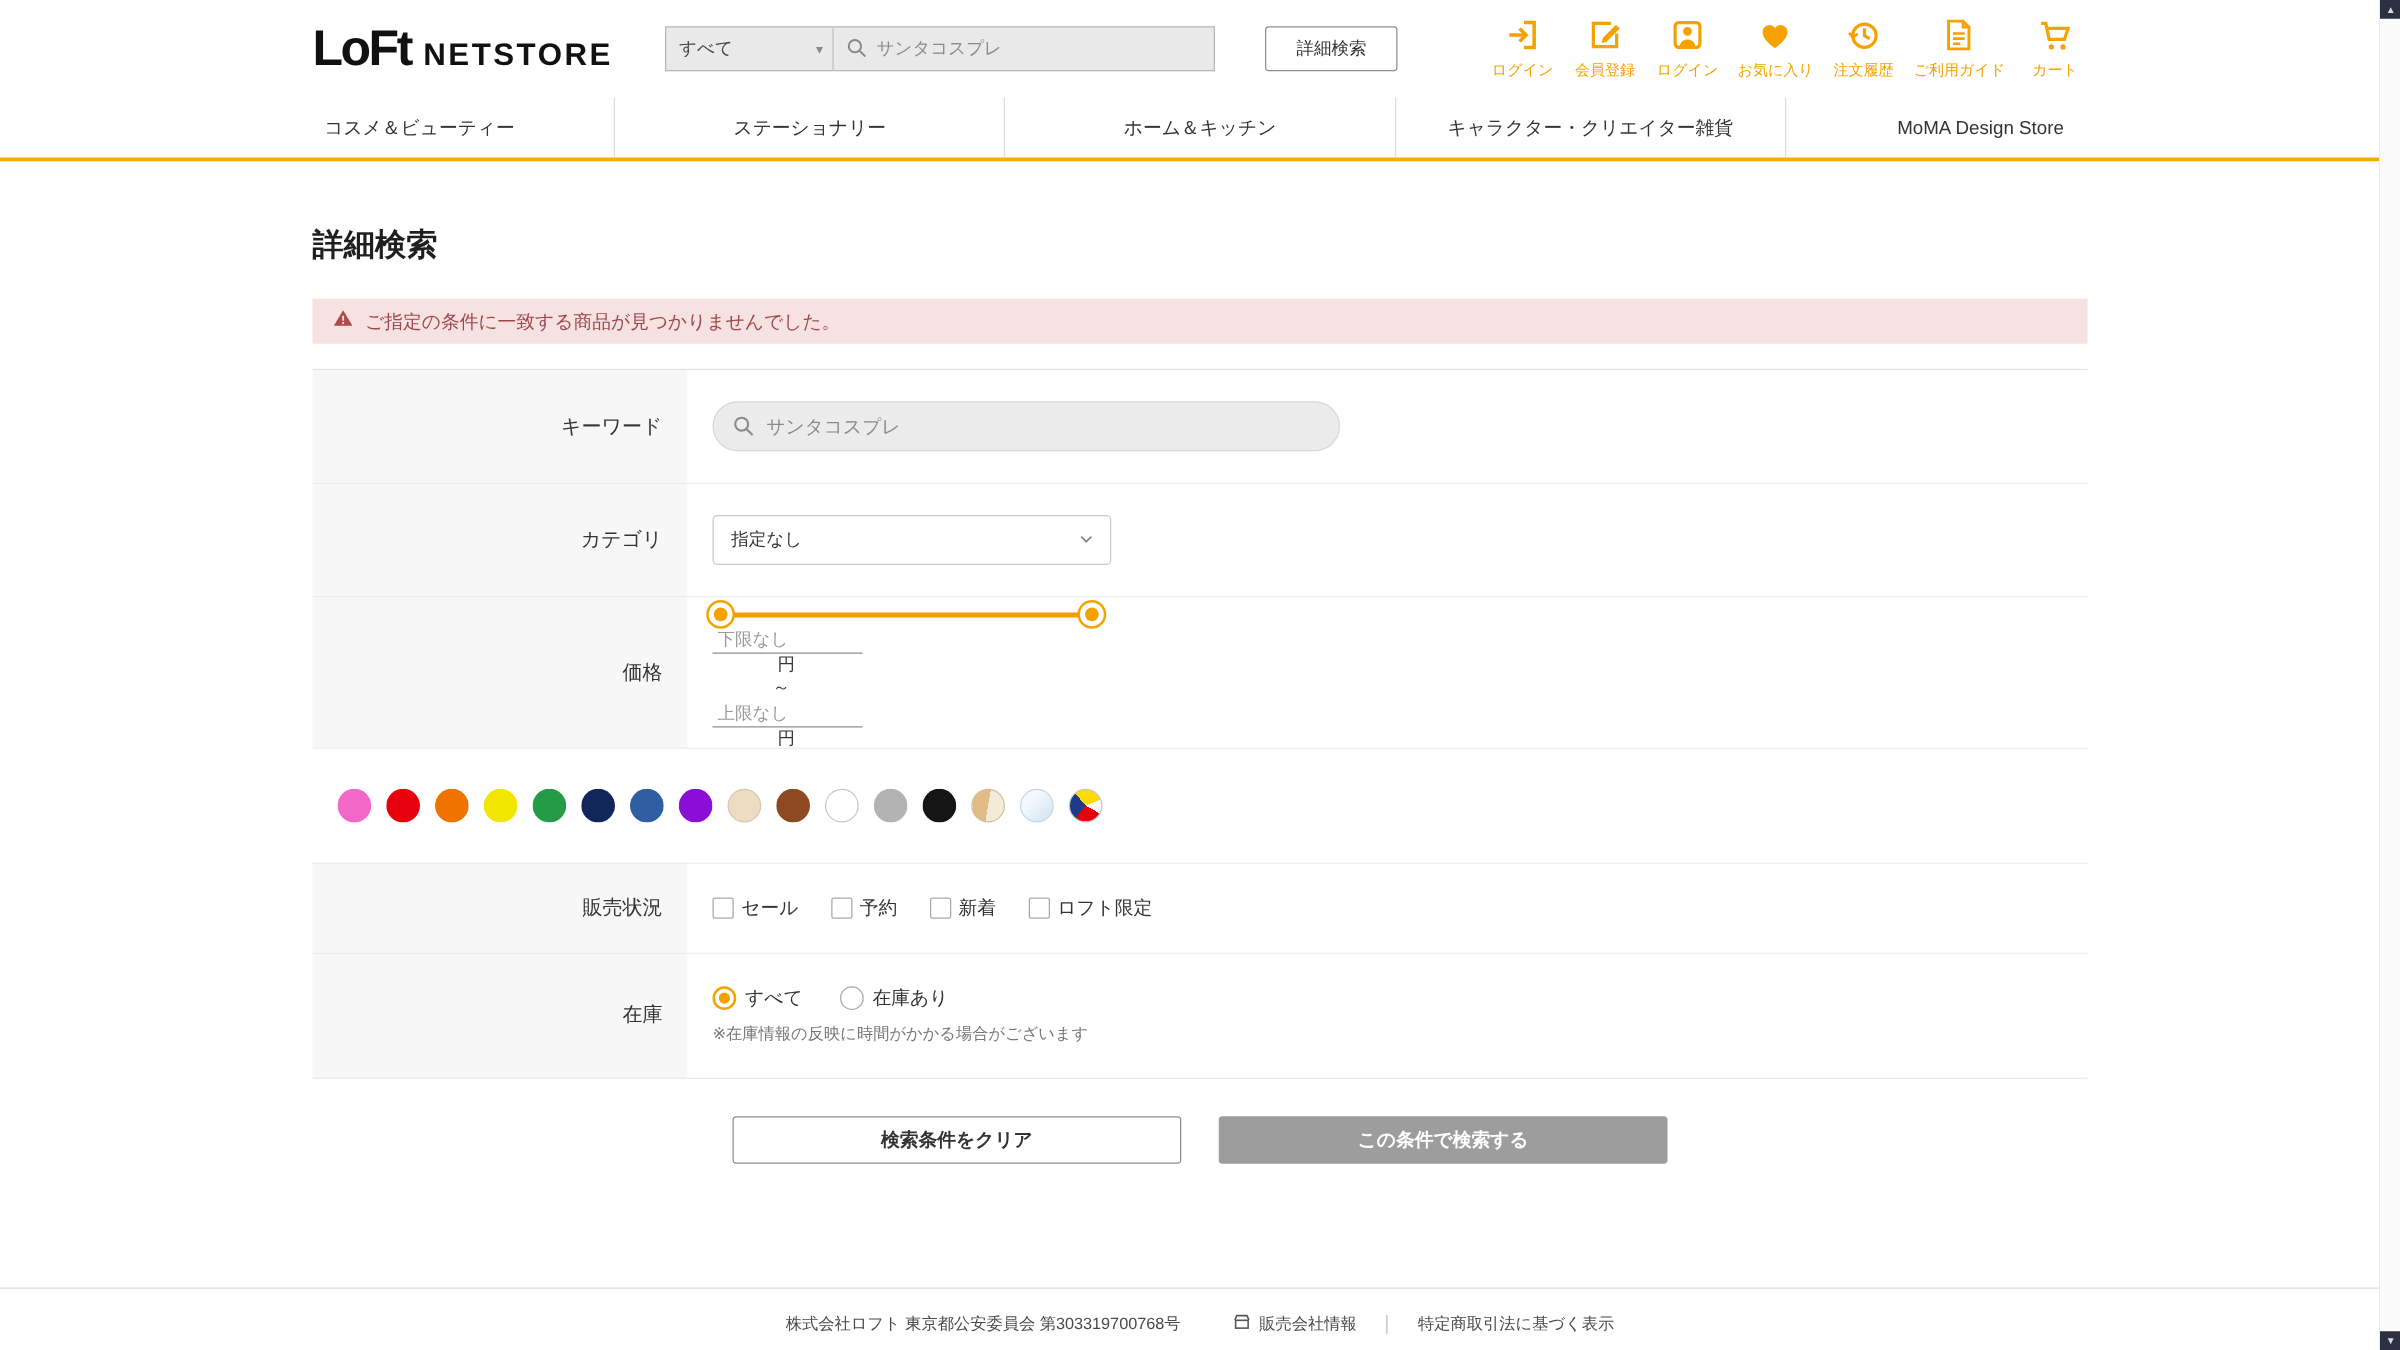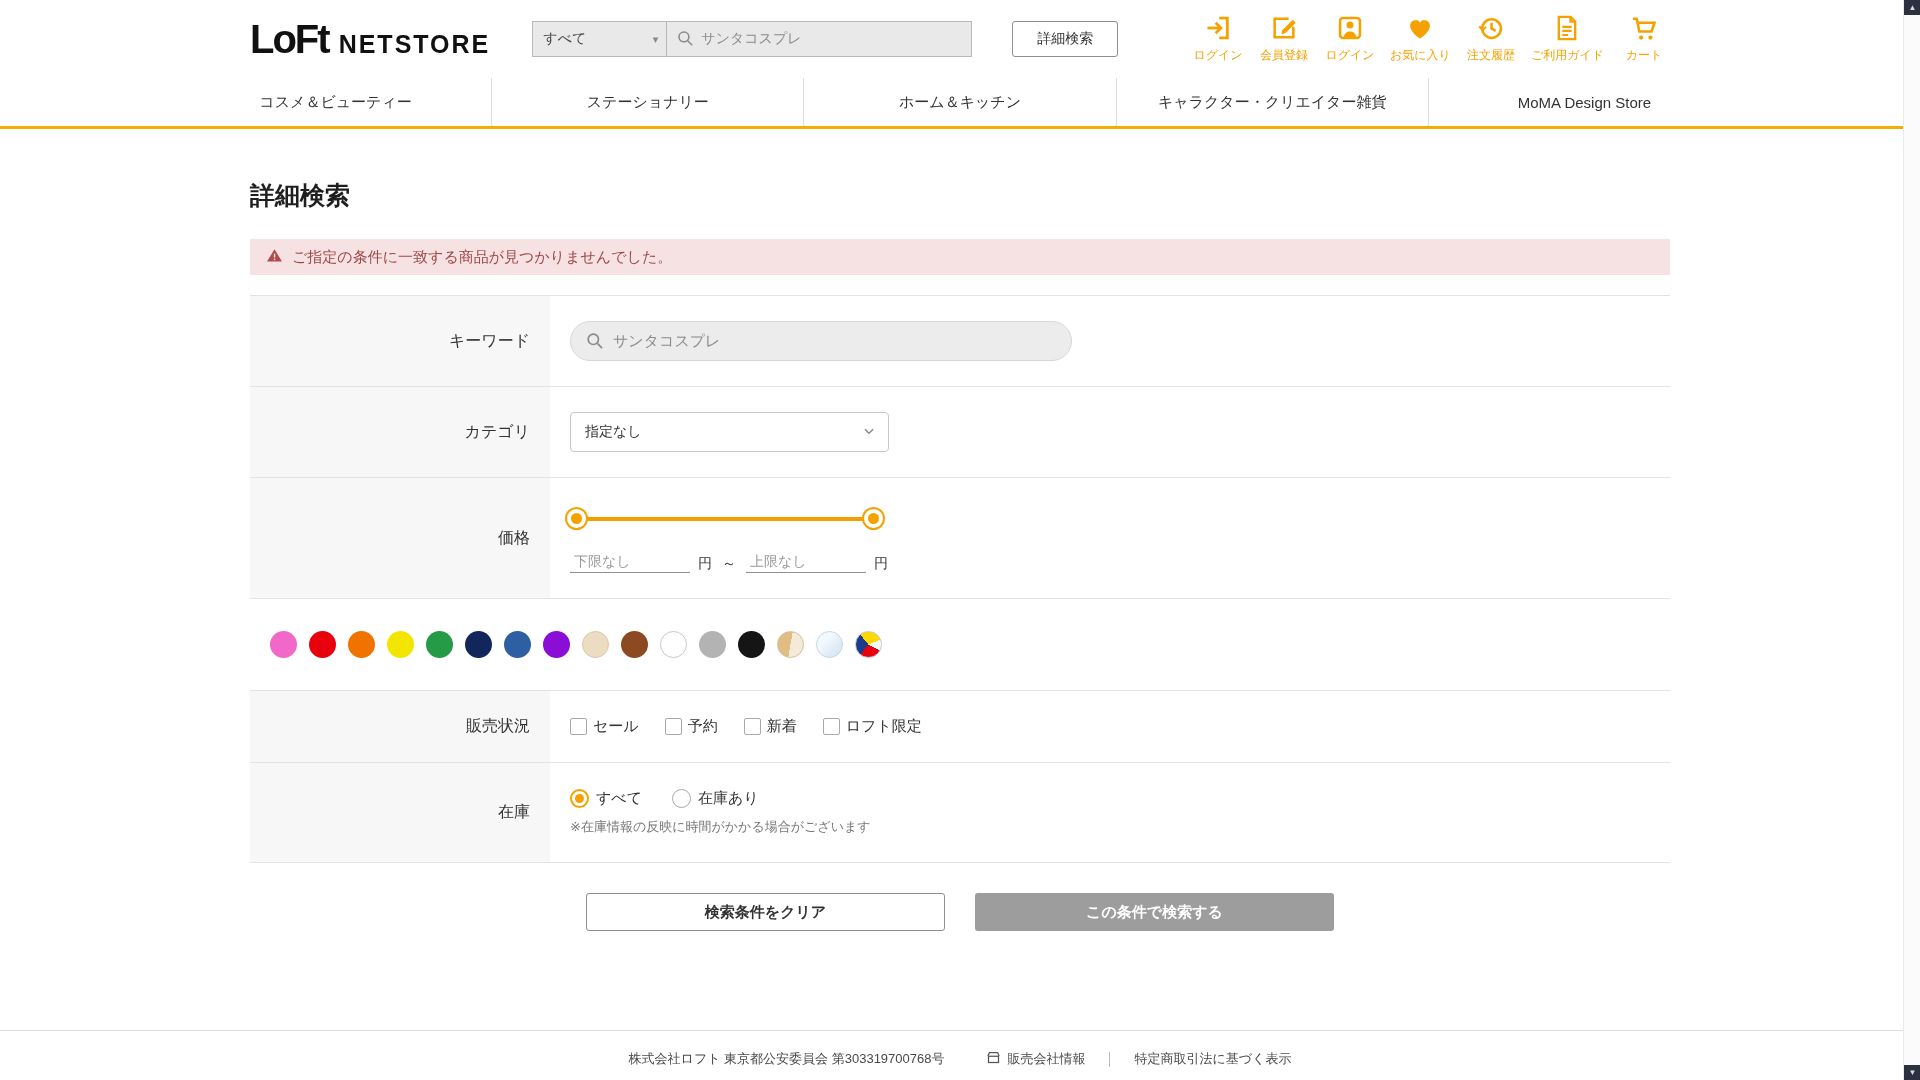--- a/index.html
+++ b/index.html
@@ -62,21 +62,21 @@
     font-size:14px; color:#333; cursor:pointer; }
 
   .price-content { flex-direction:column; align-items:flex-start; justify-content:center; gap:20px; }
   .slider { position:relative; width:298px; height:23px; margin-left:6px; margin-top:4px; }
   .slider-track { position:absolute; top:10px; left:0; right:0; height:4px; background:#F59E00; border-radius:2px; }
   .slider-handle { position:absolute; top:0; width:23px; height:23px; border-radius:50%;
     background:#fff; border:2px solid #F5A200; cursor:grab; }
   .slider-handle::after { content:""; position:absolute; left:4px; top:4px; width:11px; height:11px;
     border-radius:50%; background:#F5A200; }
   .h-min { left:-11px; } .h-max { right:-11px; }
-  .price-inputs { display:flex; align-items:flex-end; font-size:14px; color:#333; }
+  .price-inputs { display:flex; align-items:center; font-size:14px; color:#333;flex-direction:column; }
   .ul-input { width:120px; border:none; border-bottom:1px solid #8F8F8F; background:transparent;
     font-size:14px; padding:3px 4px; color:#333; outline:none; font-family:"Liberation Sans",sans-serif; }
   .ul-input::placeholder { color:#999; }
   .unit { margin:0 10px 0 8px; } .tilde { margin-right:10px; }
 
   .swatch-row { display:flex; gap:12px; }
   .swatch { width:27px; height:27px; border-radius:50%; border:1px solid transparent; cursor:pointer; }
 
   .cb-item { display:flex; align-items:center; margin-right:26px; cursor:pointer; }
   .cb-box { width:17px; height:17px; background:#fff; border:1px solid #A9A9A9; border-radius:2px; margin-right:6px; }

